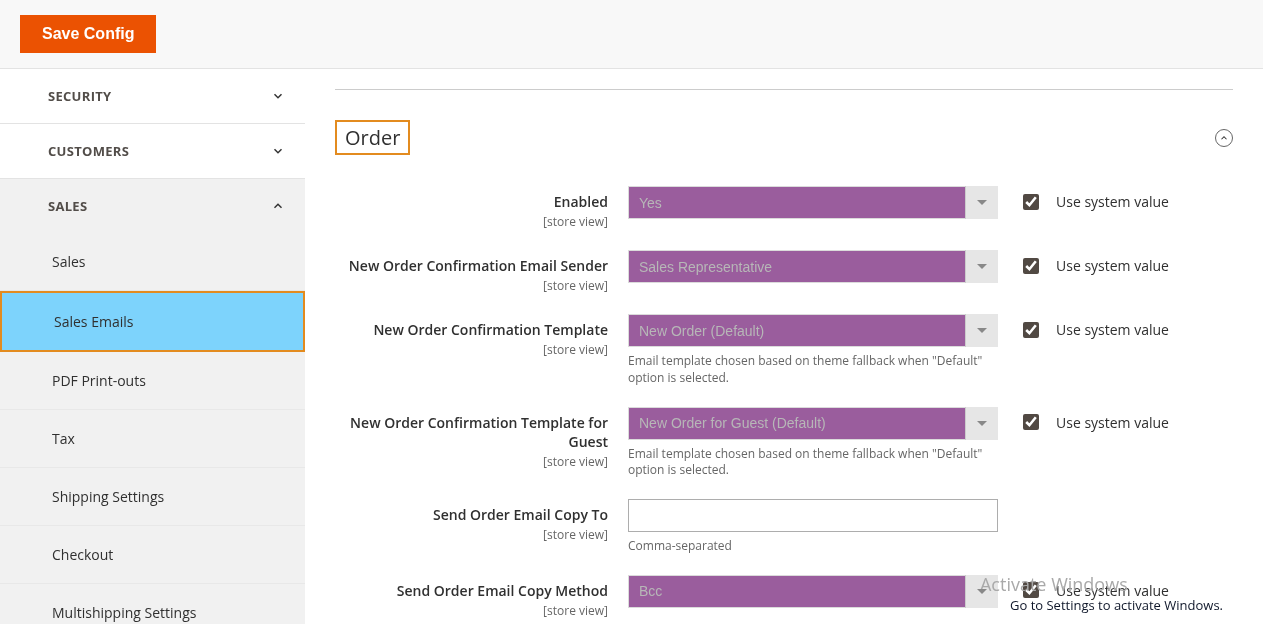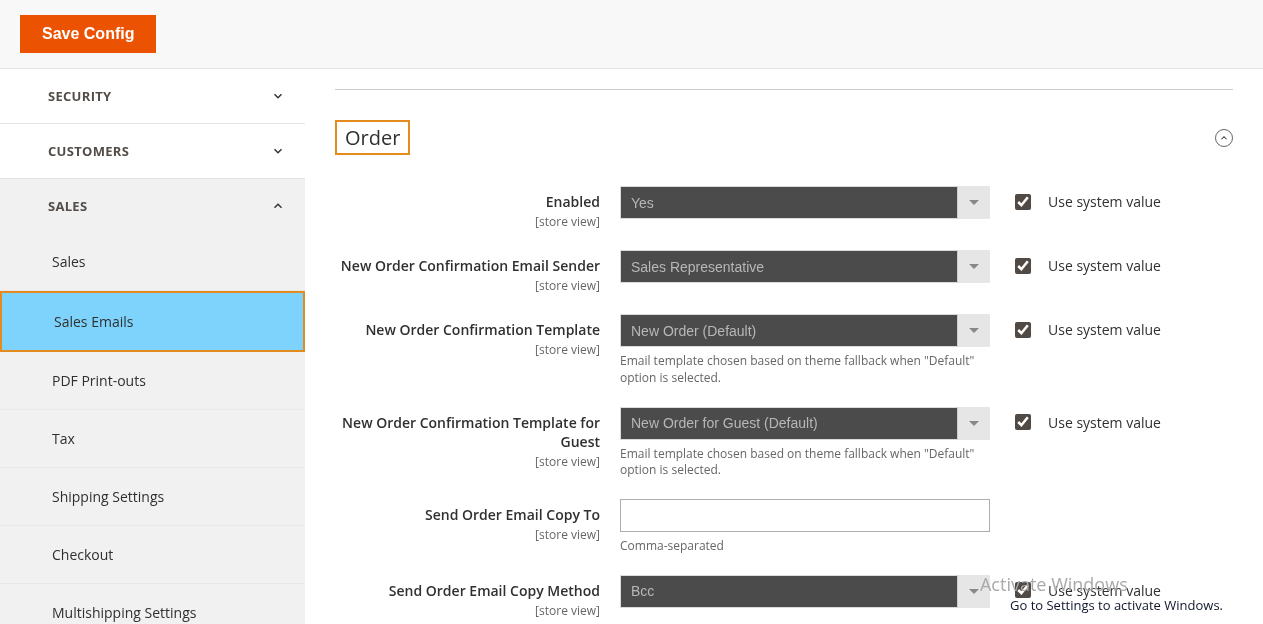--- a/index.html
+++ b/index.html
@@ -24,25 +24,25 @@
     .sub-item.active { background: #7dd3fc; border: 2px solid #e38b1f; }
     
     .divider-top { border-top: 1px solid #ccc; margin: 20px 0 30px 0; }
     
     .section-header { display: flex; justify-content: space-between; align-items: center; margin-bottom: 31px; }
     .section-title { font-size: 20px; color: #303030; border: 2px solid #e38b1f; padding: 2px 8px; display: inline-block; }
     .collapse-icon { width: 18px; height: 18px; border: 1px solid #666; border-radius: 50%; display: flex; align-items: center; justify-content: center; cursor: pointer; }
     .collapse-icon svg { width: 10px; height: 10px; }
     
     .form-row { display: flex; align-items: flex-start; margin-bottom: 20px; }
-    .label-col { width: 285px; text-align: right; padding-right: 20px; padding-top: 6px; }
+    .label-col { width: 285px; text-align: right; padding-right: 20px; padding-top: 6px; margin-left: 8px; }
     .field-label { font-size: 14px; color: #303030; font-weight: 600; }
     .scope-label { font-size: 12px; color: #666; display: block; margin-top: 2px; }
     .control-col { width: 370px; }
-    .select-ctrl { width: 100%; height: 33px; padding: 0 30px 0 10px; border: 1px solid #ccc; background: #000000; color: #999; font-size: 14px; appearance: none; position: relative; }
+    .select-ctrl { width: 100%; height: 33px; padding: 0 30px 0 10px; border: 1px solid #ccc; background: #701a75; color: #999; font-size: 14px; appearance: none; position: relative; }
     .select-wrap { position: relative; }
     .select-wrap::after { content: ''; position: absolute; right: 0; top: 0; width: 32px; height: 33px; border-left: 1px solid #ccc; background: #e6e6e6; pointer-events: none; }
     .select-wrap .arrow { position: absolute; right: 11px; top: 14px; width: 0; height: 0; border-left: 5px solid transparent; border-right: 5px solid transparent; border-top: 5px solid #888; z-index: 1; pointer-events: none; }
     .text-input { width: 100%; height: 33px; padding: 0 10px; border: 1px solid #adadad; font-size: 14px; }
     .help-text { font-size: 12px; color: #666; margin-top: 6px; line-height: 1.4; }
     .check-col { padding-left: 25px; display: flex; align-items: center; padding-top: 6px; gap: 17px; }
     .checkbox { width: 16px; height: 16px; }
     .checkbox:checked { accent-color: #514943; }
     .check-label { font-size: 14px; color: #303030; }
     

